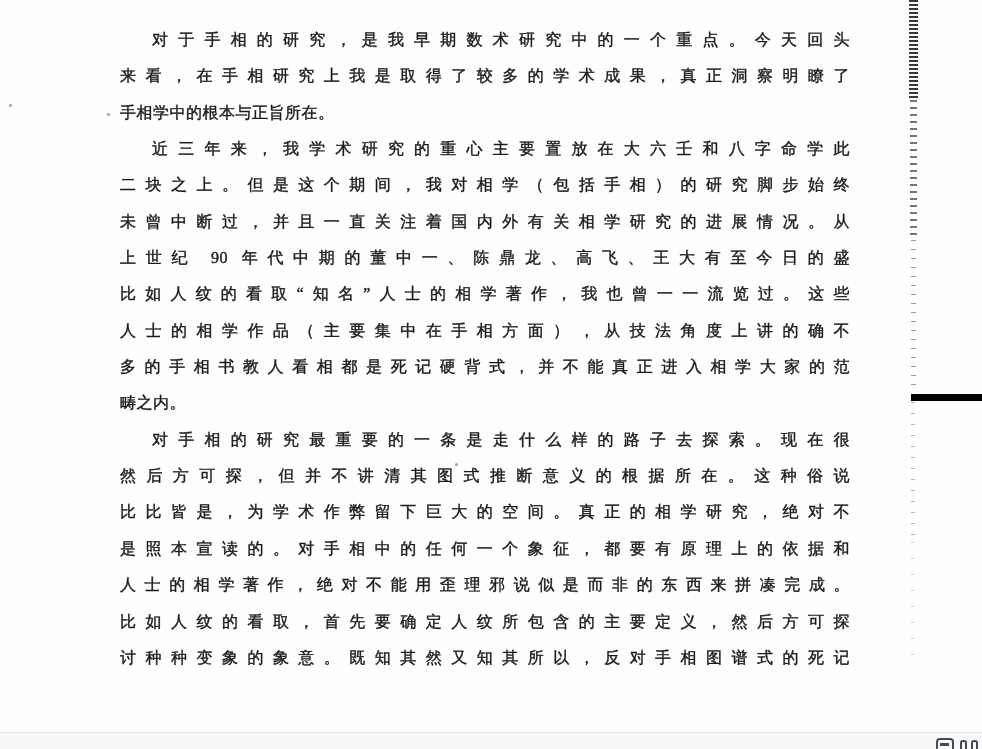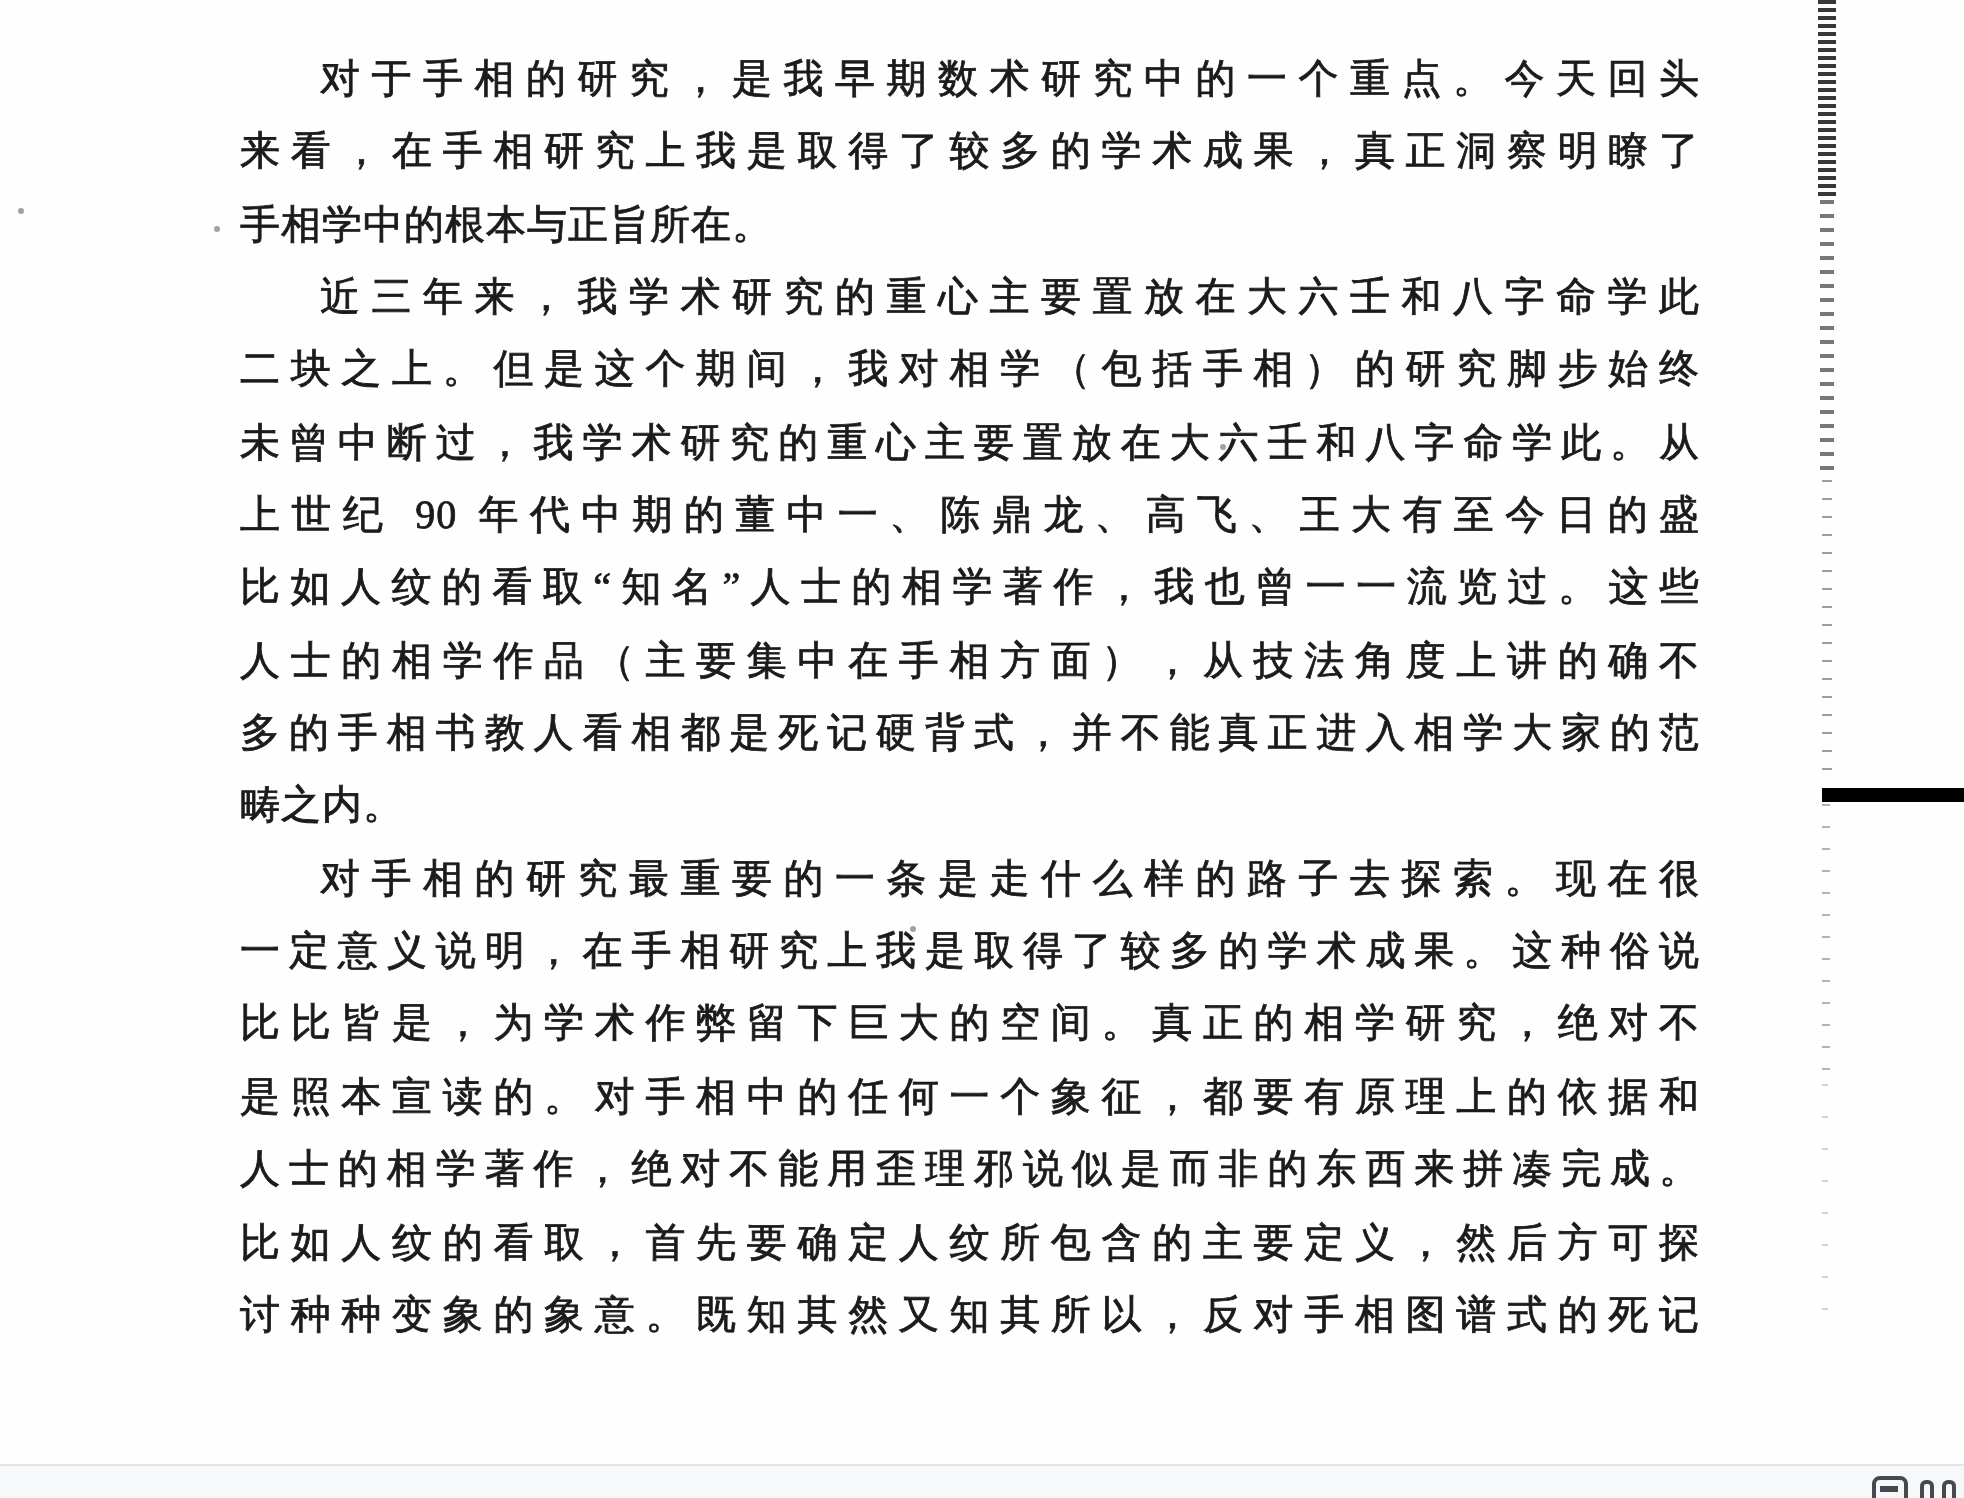--- a/index.html
+++ b/index.html
@@ -16,21 +16,21 @@
     background: #fefefe;
   }
   
   .text-block {
     position: absolute;
     left: 120px; top: 22px;
     width: 730px;
     color: #1b1b1b;
   }
   .line {
-    font-size: 20px;
+    font-size: 16px;
     line-height: 36.35px;
     height: 36.35px;
     white-space: nowrap;
     text-align: justify;
     text-align-last: justify;
     letter-spacing: 0.5px;
     font-weight: 500;
     -webkit-text-stroke: 0.4px #1b1b1b;
   }
   .line.indent { text-indent: 2em; }
@@ -107,29 +107,29 @@
 <div class="page">
 
   <div class="text-block">
 
     <div class="line indent">对于手相的研究，是我早期数术研究中的一个重点。今天回头</div>
     <div class="line">来看，在手相研究上我是取得了较多的学术成果，真正洞察明瞭了</div>
     <div class="line para-end">手相学中的根本与正旨所在。</div>
 
     <div class="line indent">近三年来，我学术研究的重心主要置放在大六壬和八字命学此</div>
     <div class="line">二块之上。但是这个期间，我对相学（包括手相）的研究脚步始终</div>
-    <div class="line">未曾中断过，我学术研究的重心主要置放在大六壬和八字命学此。从</div>
+    <div class="line">未曾中断过，并且一直关注着国内外有关相学研究的进展情况。从</div>
     <div class="line">上世纪 90 年代中期的董中一、陈鼎龙、高飞、王大有至今日的盛</div>
     <div class="line">比如人纹的看取“知名”人士的相学著作，我也曾一一流览过。这些</div>
     <div class="line">人士的相学作品（主要集中在手相方面），从技法角度上讲的确不</div>
     <div class="line">多的手相书教人看相都是死记硬背式，并不能真正进入相学大家的范</div>
     <div class="line para-end">畴之内。</div>
 
     <div class="line indent">对手相的研究最重要的一条是走什么样的路子去探索。现在很</div>
-    <div class="line">一定意义说明，在手相研究上我是取得了较多的学术成果。这种俗说</div>
+    <div class="line">然后方可探，但并不讲清其图式推断意义的根据所在。这种俗说</div>
     <div class="line">比比皆是，为学术作弊留下巨大的空间。真正的相学研究，绝对不</div>
     <div class="line">是照本宣读的。对手相中的任何一个象征，都要有原理上的依据和</div>
     <div class="line">人士的相学著作，绝对不能用歪理邪说似是而非的东西来拼凑完成。</div>
     <div class="line">比如人纹的看取，首先要确定人纹所包含的主要定义，然后方可探</div>
     <div class="line">讨种种变象的象意。既知其然又知其所以，反对手相图谱式的死记</div>
   </div>
 
   <div class="noise-seg seg-a"></div>
   <div class="noise-seg seg-b"></div>
   <div class="noise-seg seg-c"></div>

